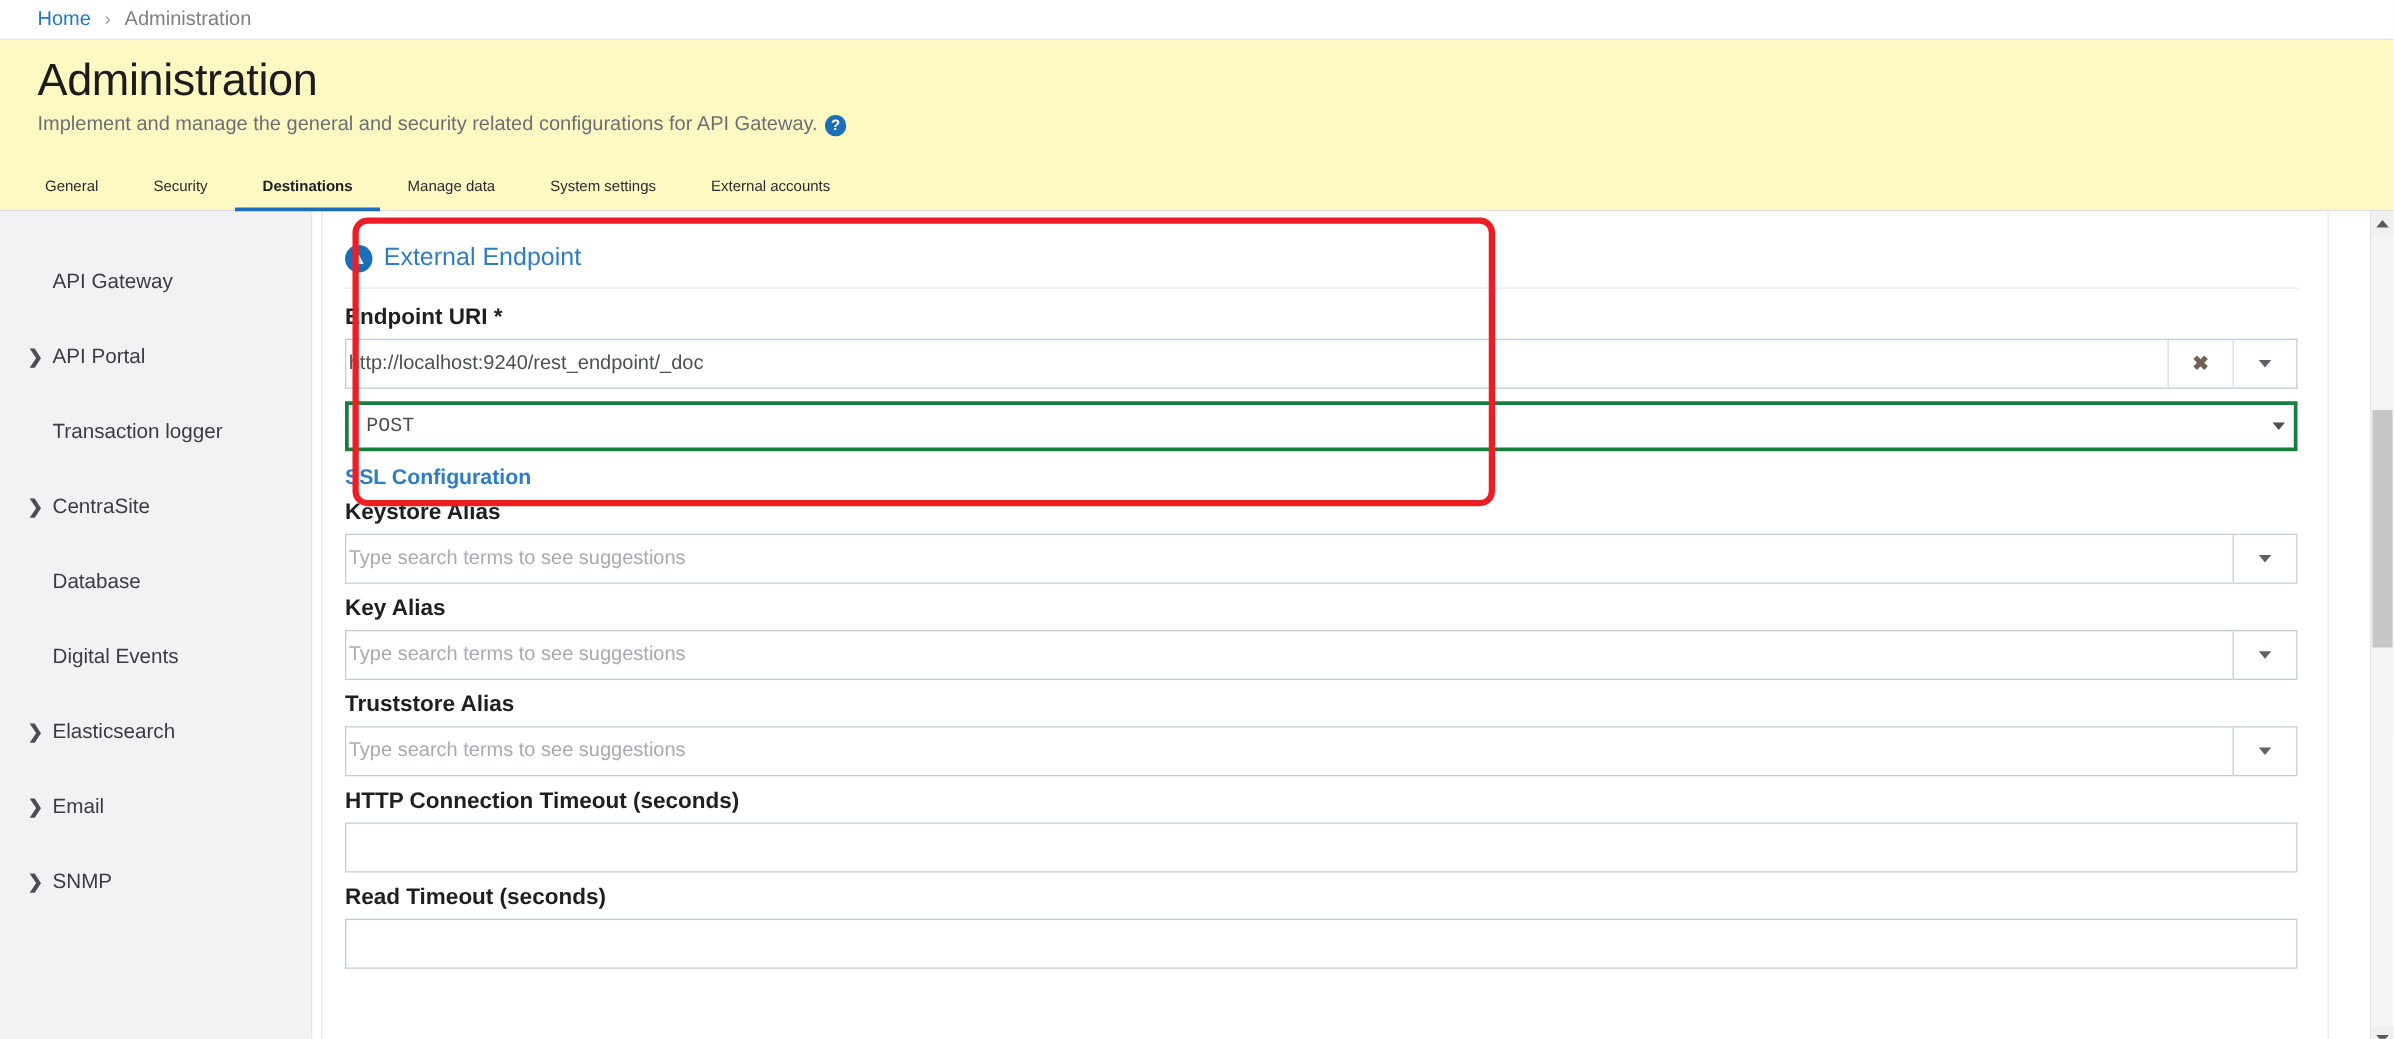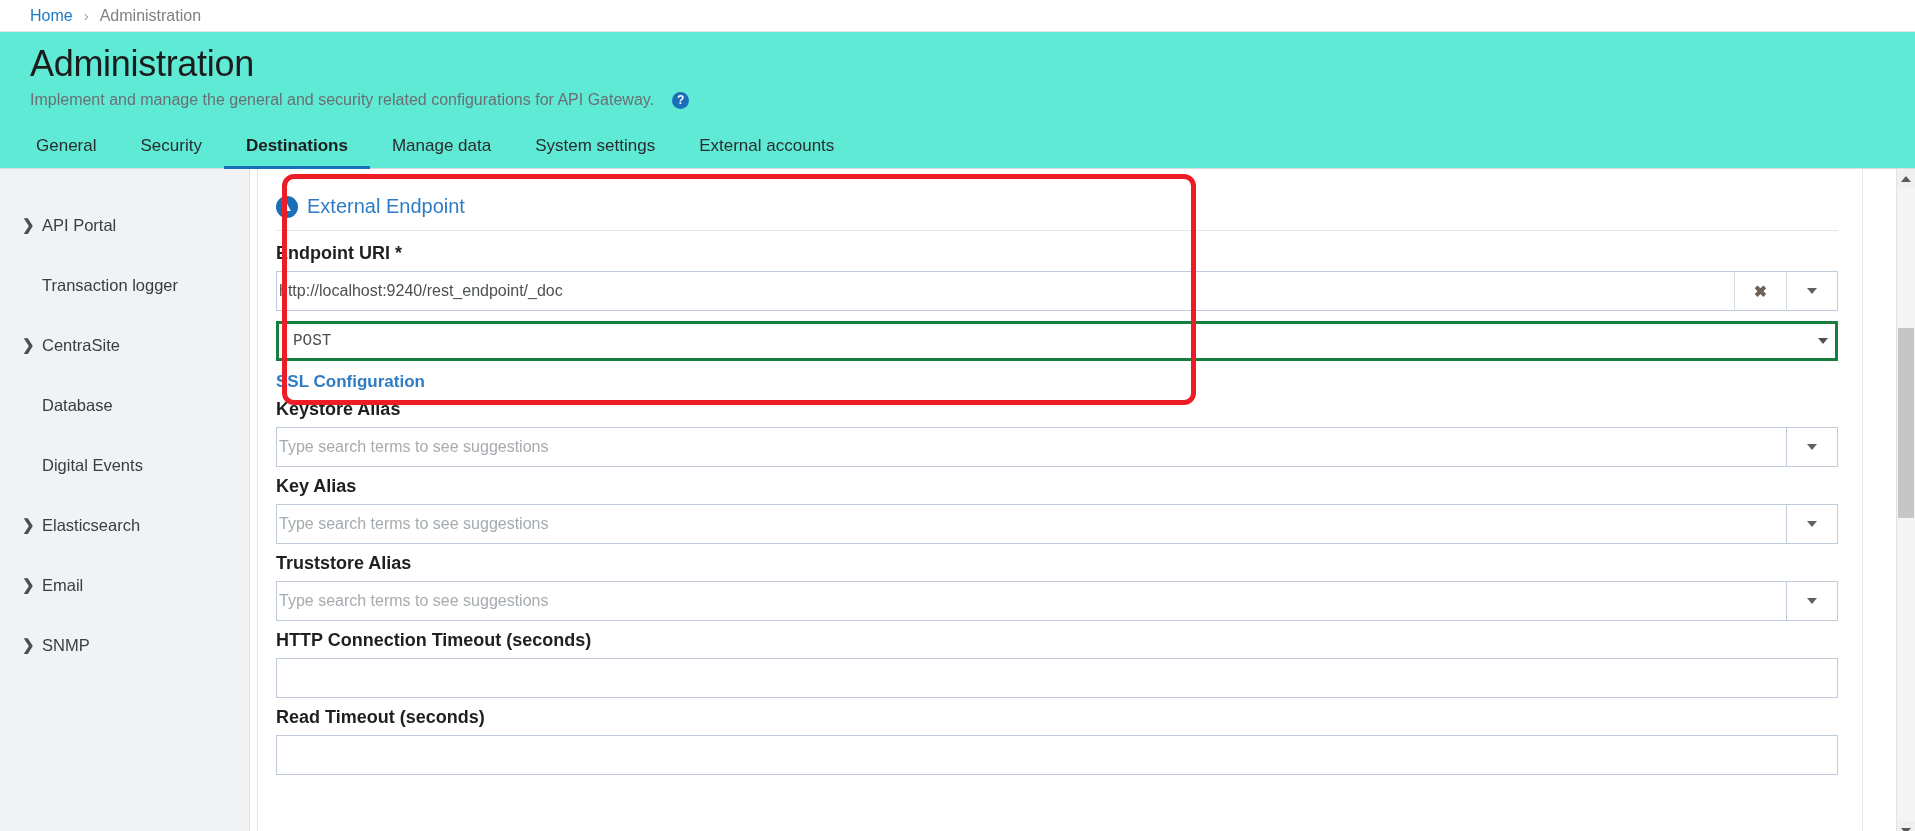--- a/index.html
+++ b/index.html
@@ -3,21 +3,21 @@
 <meta charset="utf-8">
 <style>
   * { box-sizing: border-box; }
   html, body {
     margin: 0; padding: 0;
     width: 1915px; height: 831px;
     background: #ffffff;
     font-family: "Liberation Sans", sans-serif;
     overflow: hidden;
   }
-  .app { position: relative; width: 1915px; height: 588px; background:#5eead4; }
+  .app { position: relative; width: 1915px; height: 588px; background:#fef9c3; }
 
   
   .breadcrumb {
     height: 32px;
     display: flex; align-items: center;
     padding-left: 30px;
     font-size: 16px;
     border-bottom: 1px solid #e2e4e6;
     background: #fff;
   }
@@ -26,21 +26,21 @@
   .crumb-current { color: #7d8185; }
 
   
   .page-header { padding: 10px 30px 0 30px; }
   .page-title {
     font-size: 36px; font-weight: 400; color: #1c1c1c;
     letter-spacing: -0.3px; margin: 0; line-height: 44px;
   }
   .page-sub {
     font-size: 16px; color: #6b6f73; margin-top: 5px;
-    display: flex; align-items: center; gap: 18px;
+    display: flex; align-items: center; gap: 6px;
   }
   .help-icon {
     display: inline-flex; align-items: center; justify-content: center;
     width: 17px; height: 17px; border-radius: 50%;
     background: #1a6fb8; color: #fff; font-size: 12px;
     font-weight: 700; line-height: 1;
   }
 
   
   .tabs {
@@ -48,21 +48,21 @@
     padding: 0 0 0 14px;
     height: 48px;
     position: relative;
     margin-top: 12px;
   }
   .tabs::after {
     content: ""; position: absolute; left: 0; right: 0; bottom: 0;
     height: 1px; background: #d9dcdf;
   }
   .tab {
-    font-size: 17px; color: #2a2c2e;
+    font-size: 12px; color: #2a2c2e;
     padding: 0 22px 13px 22px;
     cursor: pointer;
     position: relative;
     white-space: nowrap;
   }
   .tab.active { font-weight: 700; color: #1b1d1f; }
   .tab.active::after {
     content: ""; position: absolute; left: 0; right: 0; bottom: 0;
     height: 3px; background: #1a6fb8; z-index: 2;
   }
@@ -279,20 +279,24 @@
     <div class="tab active">Destinations</div>
     <div class="tab">Manage data</div>
     <div class="tab">System settings</div>
     <div class="tab">External accounts</div>
   </div>
 
   <div class="body-split">
 
     <div class="sidebar">
       <div class="side-item">
+        <span class="caret empty">❯</span>
+        <span class="side-label">API Gateway</span>
+      </div>
+      <div class="side-item">
         <span class="caret">❯</span>
         <span class="side-label">API Portal</span>
       </div>
       <div class="side-item">
         <span class="caret empty">❯</span>
         <span class="side-label">Transaction logger</span>
       </div>
       <div class="side-item">
         <span class="caret">❯</span>
         <span class="side-label">CentraSite</span>

